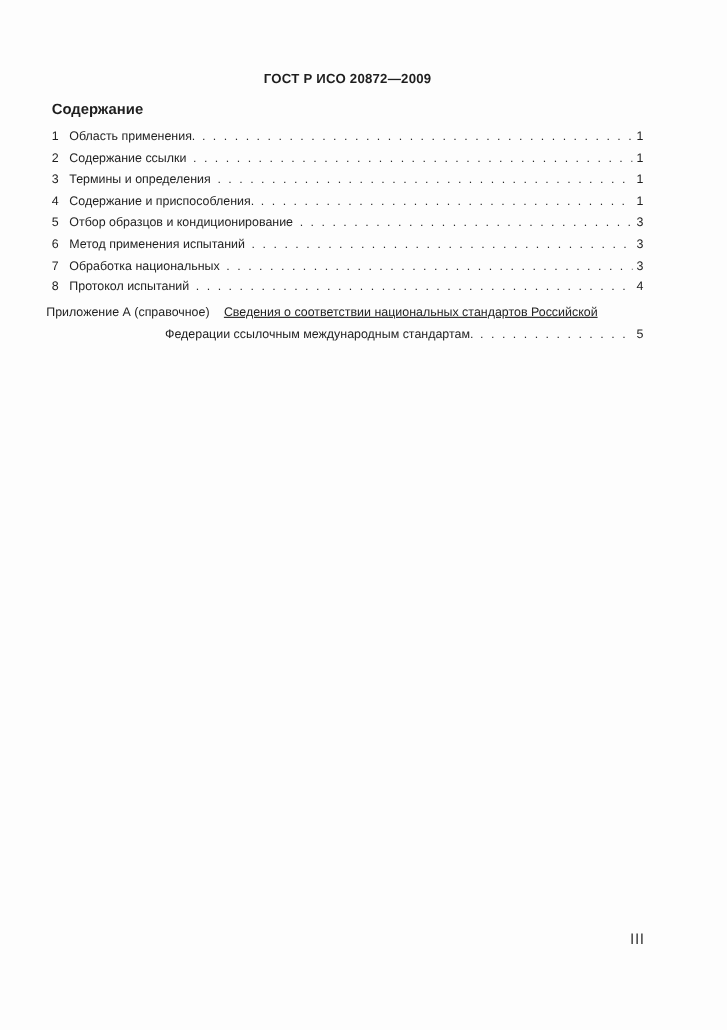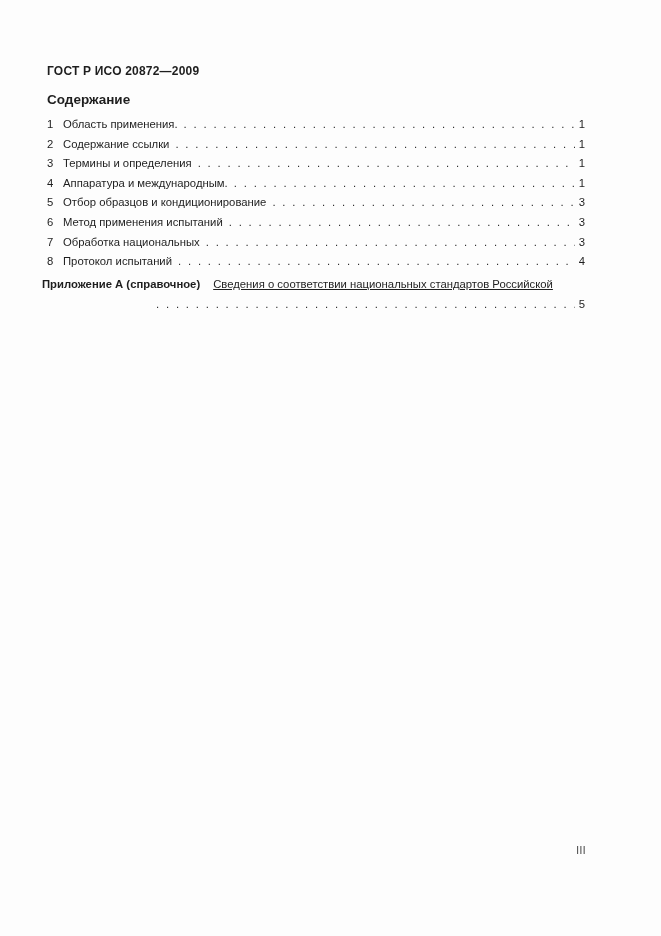--- a/index.html
+++ b/index.html
@@ -14,21 +14,21 @@
     position: relative;
     width: 661px; height: 936px;
     background: #fdfdfd;
   }
   .content {
     position: absolute;
     left: 47px; right: 76px; top: 0;
   }
   .doc-header {
     margin-top: 64px;
-    text-align: left;
+    text-align: center;
     font-weight: bold;
     font-size: 12px;
     letter-spacing: 0.2px;
   }
   .doc-title {
     margin-top: 14px;
     text-align: left;
     font-weight: bold;
     font-size: 13.5px;
   }
@@ -66,34 +66,34 @@
     margin-left: -5px;
     margin-top: 3px;
     font-size: 11.3px;
   }
   .apx-line1 {
     display: flex;
     align-items: baseline;
     height: 20px;
     white-space: nowrap;
   }
-  .apx-label { flex: none; font-weight: bold; }
+  .apx-label { flex: none; }
   .apx-text { flex: none; margin-left: 13px; text-decoration: underline; }
   .apx-line2 {
     display: flex;
     align-items: baseline;
     height: 20px;
     padding-left: 108px;
     white-space: nowrap;
   }
   .footer-folio {
     position: absolute;
     top: 845px;
     right: 75px;
-    font-size: 10px;
+    font-size: 14px;
     letter-spacing: 0.5px;
     color: #3a3a3a;
   }
 </style>
 </head>
 <body>
 
 <div class="page">
   <div class="content">
 
@@ -119,21 +119,21 @@
 
       <div class="toc-row">
         <span class="toc-num">3</span>
         <span class="toc-title">Термины и определения</span>
         <span class="leader">........................................................................................................................</span>
         <span class="toc-page">1</span>
       </div>
 
       <div class="toc-row">
         <span class="toc-num">4</span>
-        <span class="toc-title">Аппаратура и международным.</span>
+        <span class="toc-title">Содержание и приспособления.</span>
         <span class="leader">........................................................................................................................</span>
         <span class="toc-page">1</span>
       </div>
 
       <div class="toc-row">
         <span class="toc-num">5</span>
         <span class="toc-title">Отбор образцов и кондиционирование</span>
         <span class="leader">........................................................................................................................</span>
         <span class="toc-page">3</span>
       </div>
@@ -158,20 +158,21 @@
         <span class="leader">........................................................................................................................</span>
         <span class="toc-page">4</span>
       </div>
 
       <div class="appendix">
         <div class="apx-line1">
           <span class="apx-label">Приложение А (справочное)</span>
           <span class="apx-text">Сведения о соответствии национальных стандартов Российской</span>
         </div>
         <div class="apx-line2">
+          <span class="toc-title">Федерации ссылочным международным стандартам.</span>
           <span class="leader">........................................................................................................................</span>
           <span class="toc-page">5</span>
         </div>
       </div>
 
     </div>
   </div>
 
   <div class="footer-folio">III</div>
 </div>

